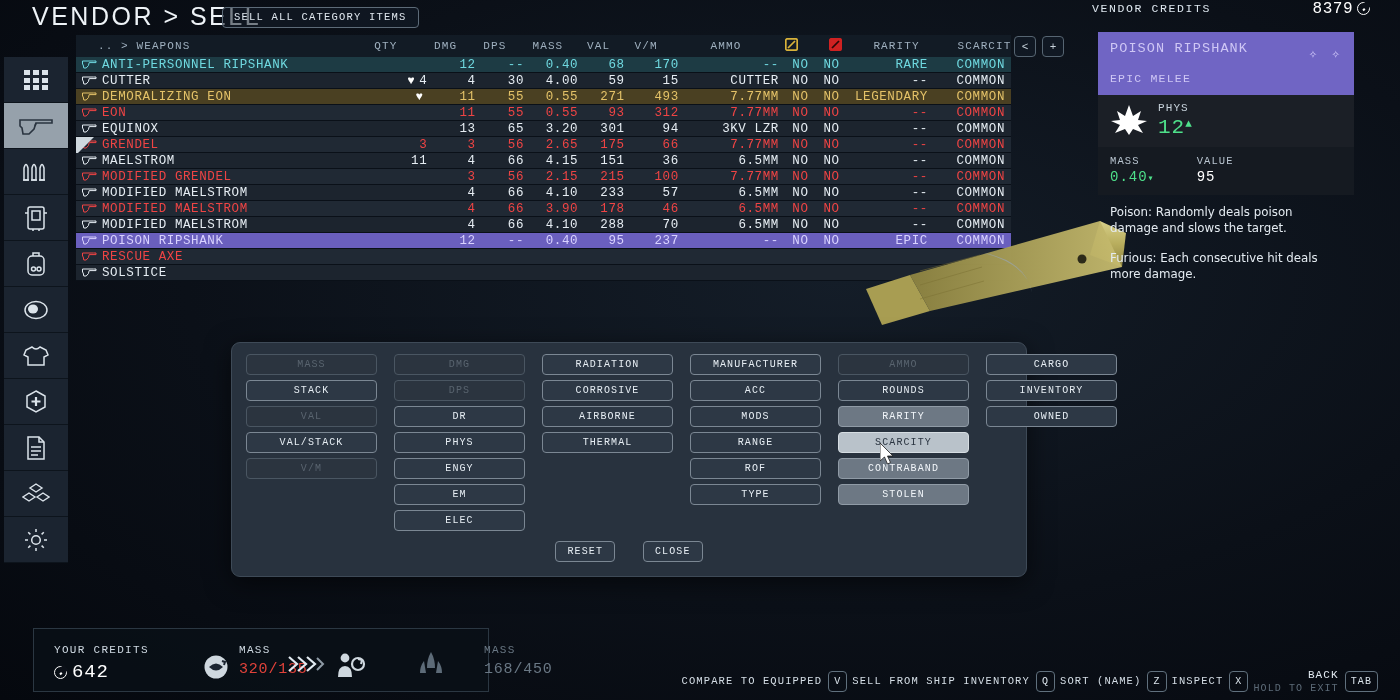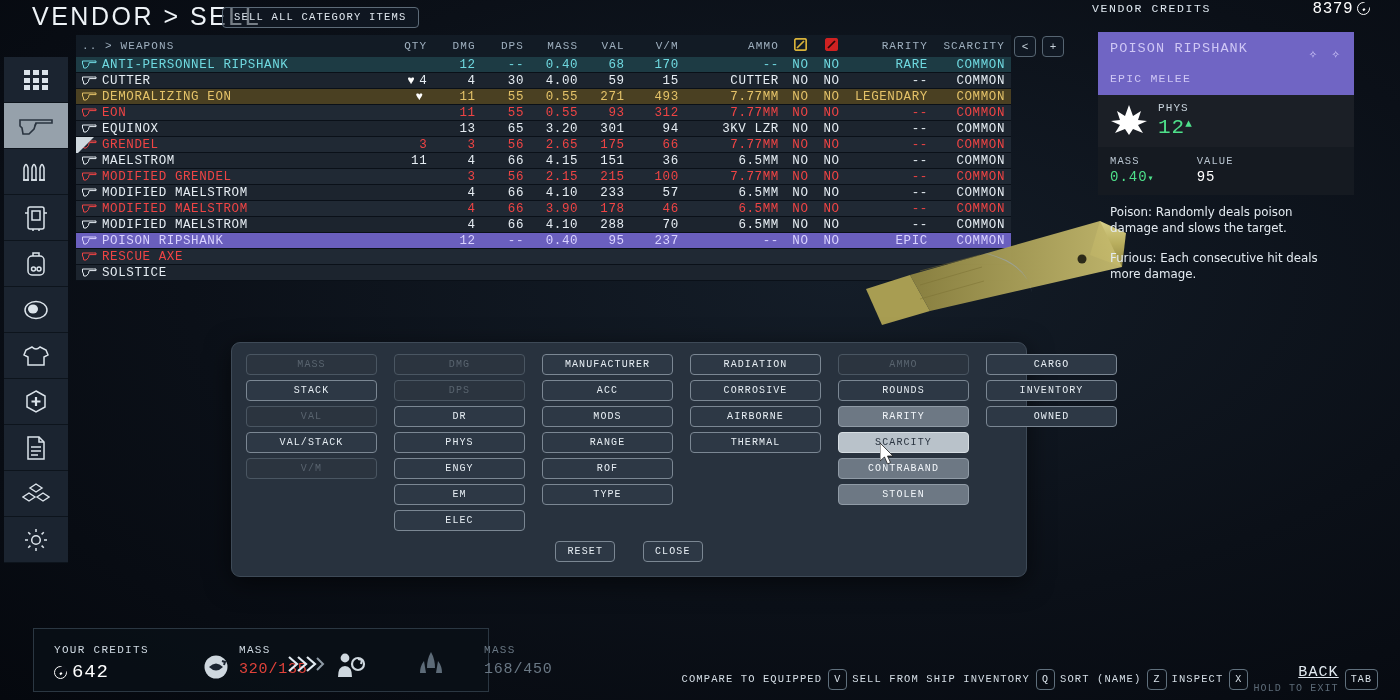--- a/index.html
+++ b/index.html
@@ -46,21 +46,21 @@
   .side-item.active { background:#96a1ab; }
   .side-item svg { display:block; }
 
   
   .table { position:absolute; left:76px; top:35px; width:935px; }
   .thead { display:flex; height:22px; align-items:center; color:#9fb0bf;
      font-size:11px; letter-spacing:1.1px; background:#121b25; }
   .row { display:flex; height:16px; align-items:center; font-size:12.5px;
      letter-spacing:0.6px; position:relative; border-bottom:1px solid #0a1018; }
   .row .c { padding:0 6px; overflow:hidden; white-space:nowrap; }
-  .thead .c { padding:0 6px; overflow:hidden; white-space:nowrap; }
+  .thead .c { padding:0 22px; overflow:hidden; white-space:nowrap; }
   .c-name   { width:310px; text-align:left; display:flex; align-items:center; }
   .c-qty    { width:62px;  text-align:right; }
   .c-dmg    { width:50px;  text-align:right; }
   .c-dps    { width:50px;  text-align:right; }
   .c-mass   { width:56px;  text-align:right; }
   .c-val    { width:48px;  text-align:right; }
   .c-vm     { width:56px;  text-align:right; }
   .c-ammo   { width:104px; text-align:right; }
   .c-cb     { width:32px;  text-align:center; }
   .c-st     { width:32px;  text-align:center; }
@@ -136,21 +136,21 @@
   .bb-ship-val { color:#6a7885; font-size:15px; letter-spacing:.8px; margin-top:5px; }
 
   
   .hints { position:absolute; right:22px; bottom:6px; display:flex; align-items:center; gap:5px; }
   .hint { display:flex; align-items:center; gap:6px; color:#d5dee6;
      font-size:10.5px; letter-spacing:1.1px; }
   .key { min-width:19px; height:21px; padding:0 5px; border:1px solid #60707d;
      border-radius:4px; color:#dbe4eb; font-size:10px; display:flex;
      align-items:center; justify-content:center; }
   .hint-back { text-align:right; line-height:1.15; }
-  .hint-back .b1 { color:#e2eaf1; font-size:15px; letter-spacing:1.1px;text-decoration:underline; }
+  .hint-back .b1 { color:#e2eaf1; font-size:11px; letter-spacing:1.1px; }
   .hint-back .b2 { color:#5c6a77; font-size:10px; letter-spacing:1.1px; }
 </style>
 </head>
 <body>
 
 <div id="root">
 
   <div class="topbar">
     <div class="vendor-title">VENDOR &gt; SELL</div>
     <div class="sell-all-btn">SELL ALL CATEGORY ITEMS</div>
@@ -611,32 +611,32 @@
         <div class="fcol">
           <div class="fbtn disabled">DMG</div>
           <div class="fbtn disabled">DPS</div>
           <div class="fbtn">DR</div>
           <div class="fbtn">PHYS</div>
           <div class="fbtn">ENGY</div>
           <div class="fbtn">EM</div>
           <div class="fbtn">ELEC</div>
         </div>
         <div class="fcol">
+          <div class="fbtn">RADIATION</div>
+          <div class="fbtn">CORROSIVE</div>
+          <div class="fbtn">AIRBORNE</div>
+          <div class="fbtn">THERMAL</div>
+        </div>
+        <div class="fcol">
           <div class="fbtn">MANUFACTURER</div>
           <div class="fbtn">ACC</div>
           <div class="fbtn">MODS</div>
           <div class="fbtn">RANGE</div>
           <div class="fbtn">ROF</div>
           <div class="fbtn">TYPE</div>
-        </div>
-        <div class="fcol">
-          <div class="fbtn">RADIATION</div>
-          <div class="fbtn">CORROSIVE</div>
-          <div class="fbtn">AIRBORNE</div>
-          <div class="fbtn">THERMAL</div>
         </div>
         <div class="fcol">
           <div class="fbtn disabled">AMMO</div>
           <div class="fbtn">ROUNDS</div>
           <div class="fbtn on">RARITY</div>
           <div class="fbtn hover">SCARCITY</div>
           <div class="fbtn on">CONTRABAND</div>
           <div class="fbtn on">STOLEN</div>
         </div>
         <div class="fcol">

